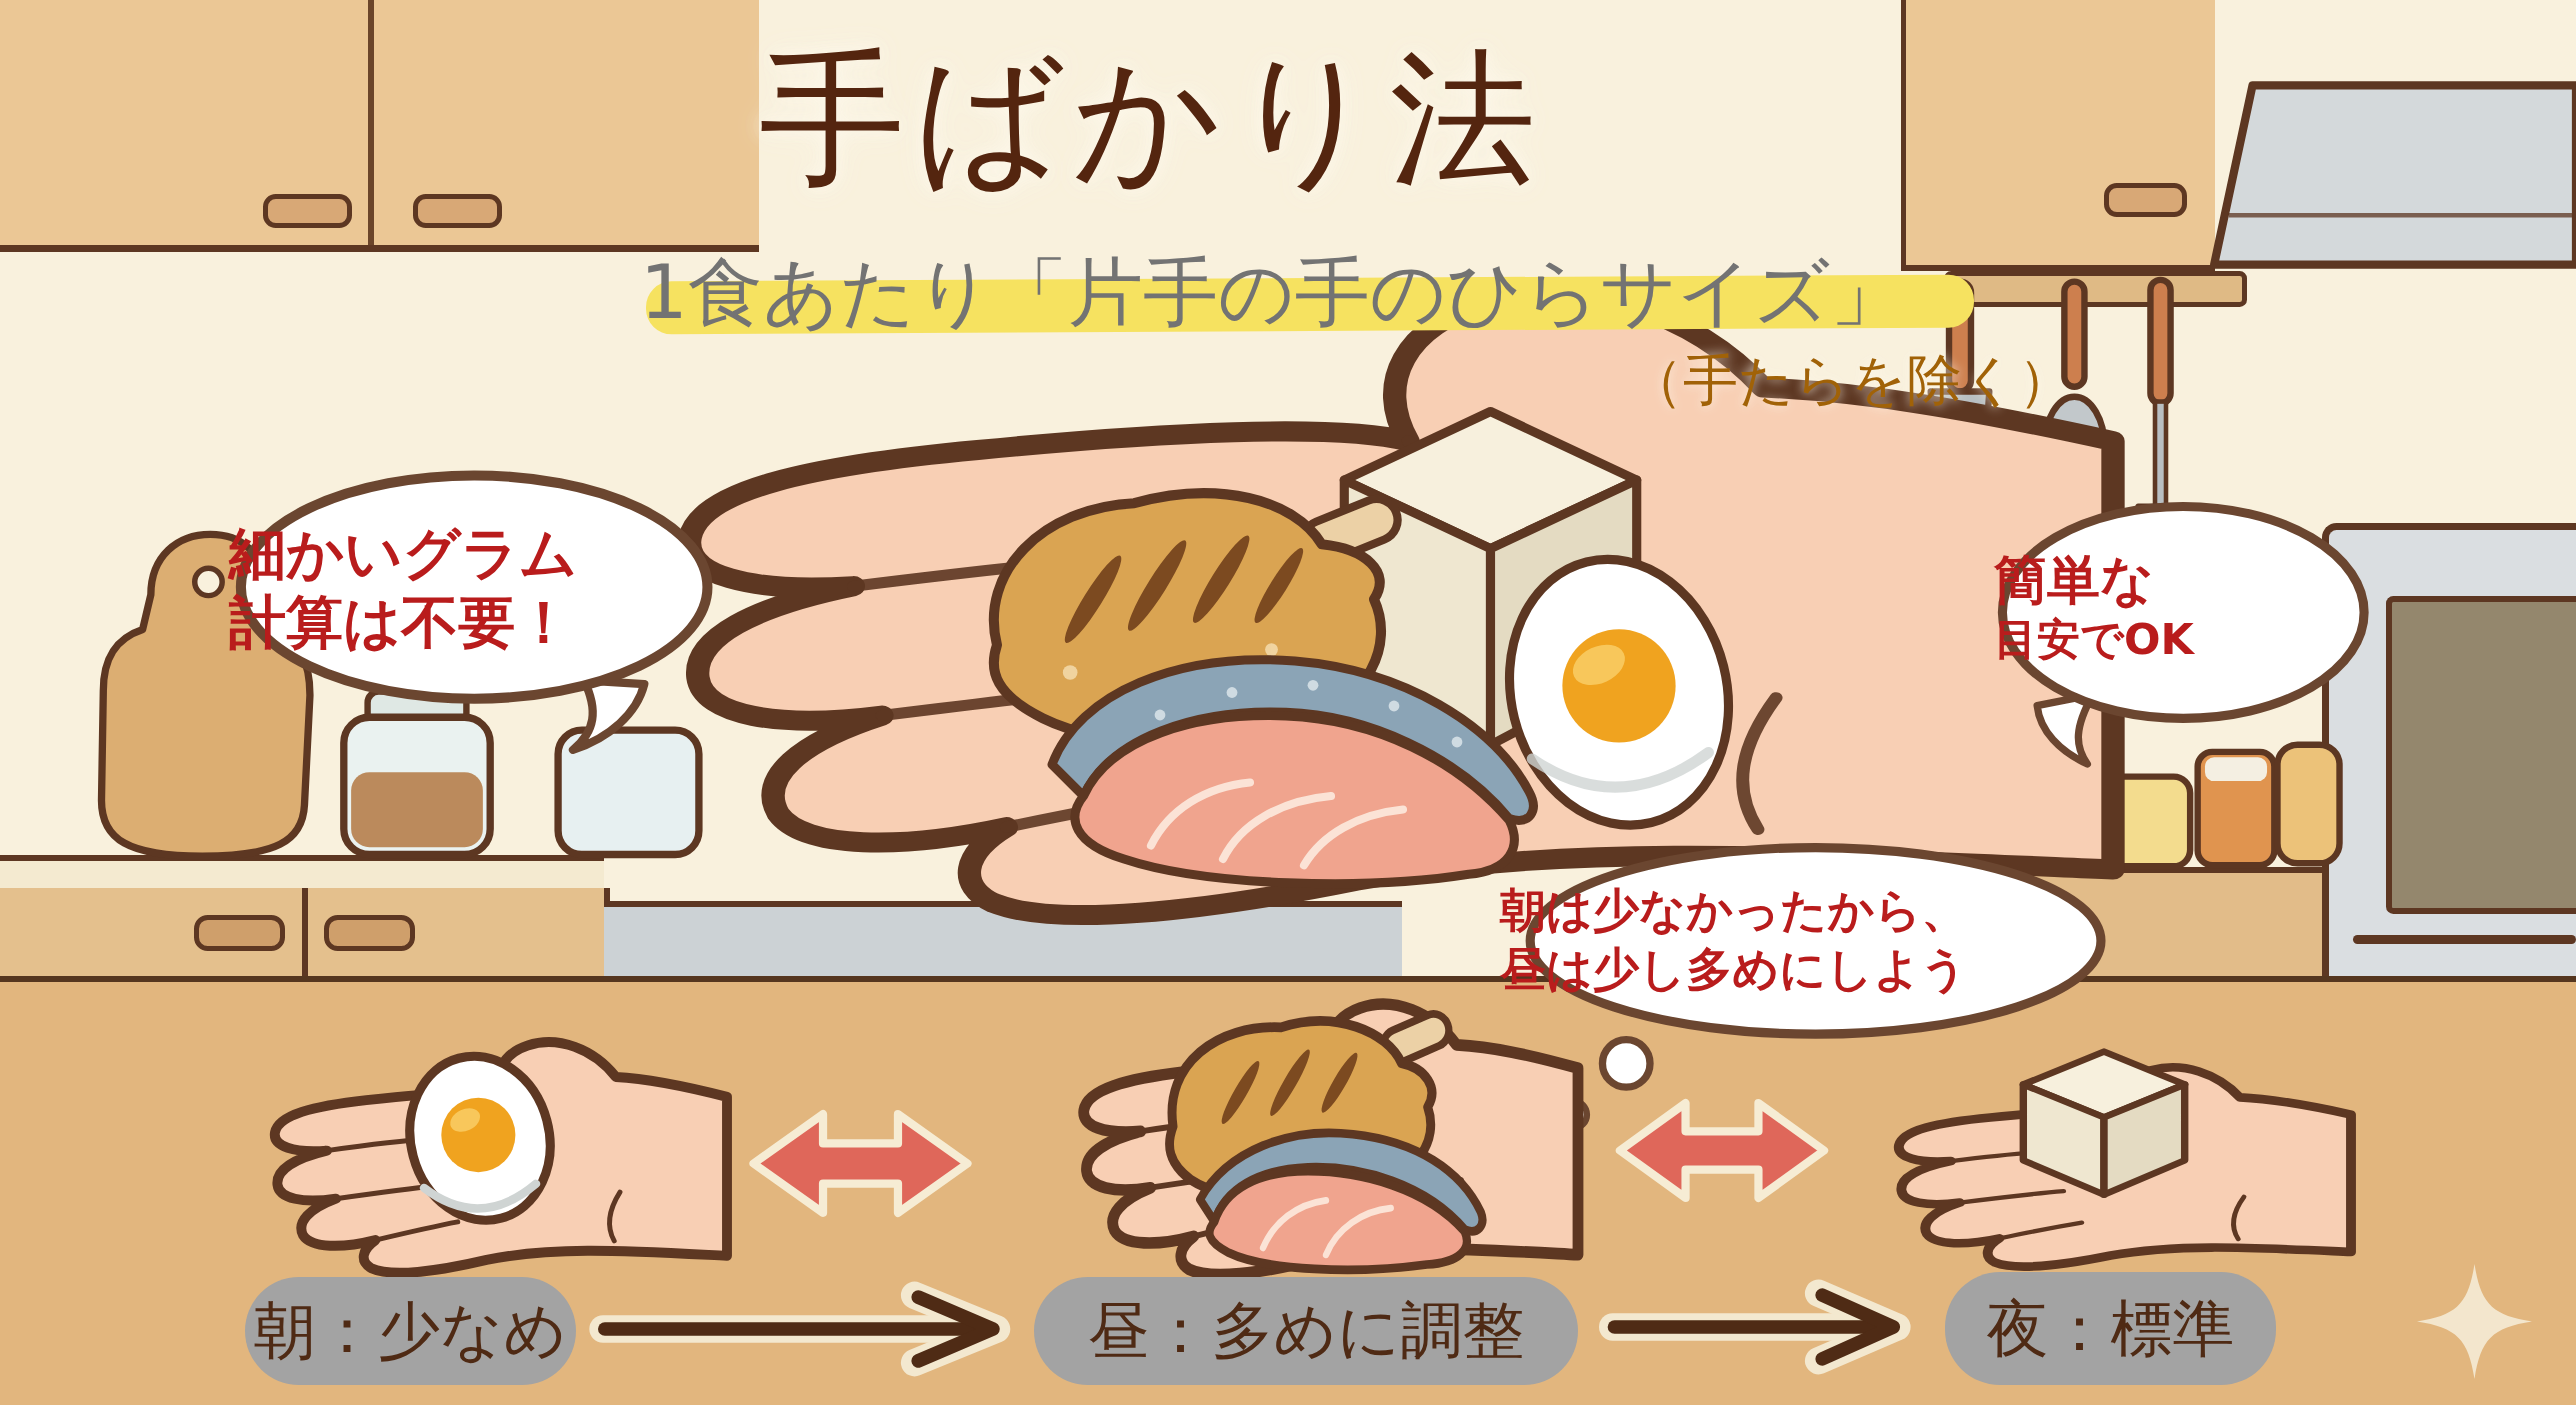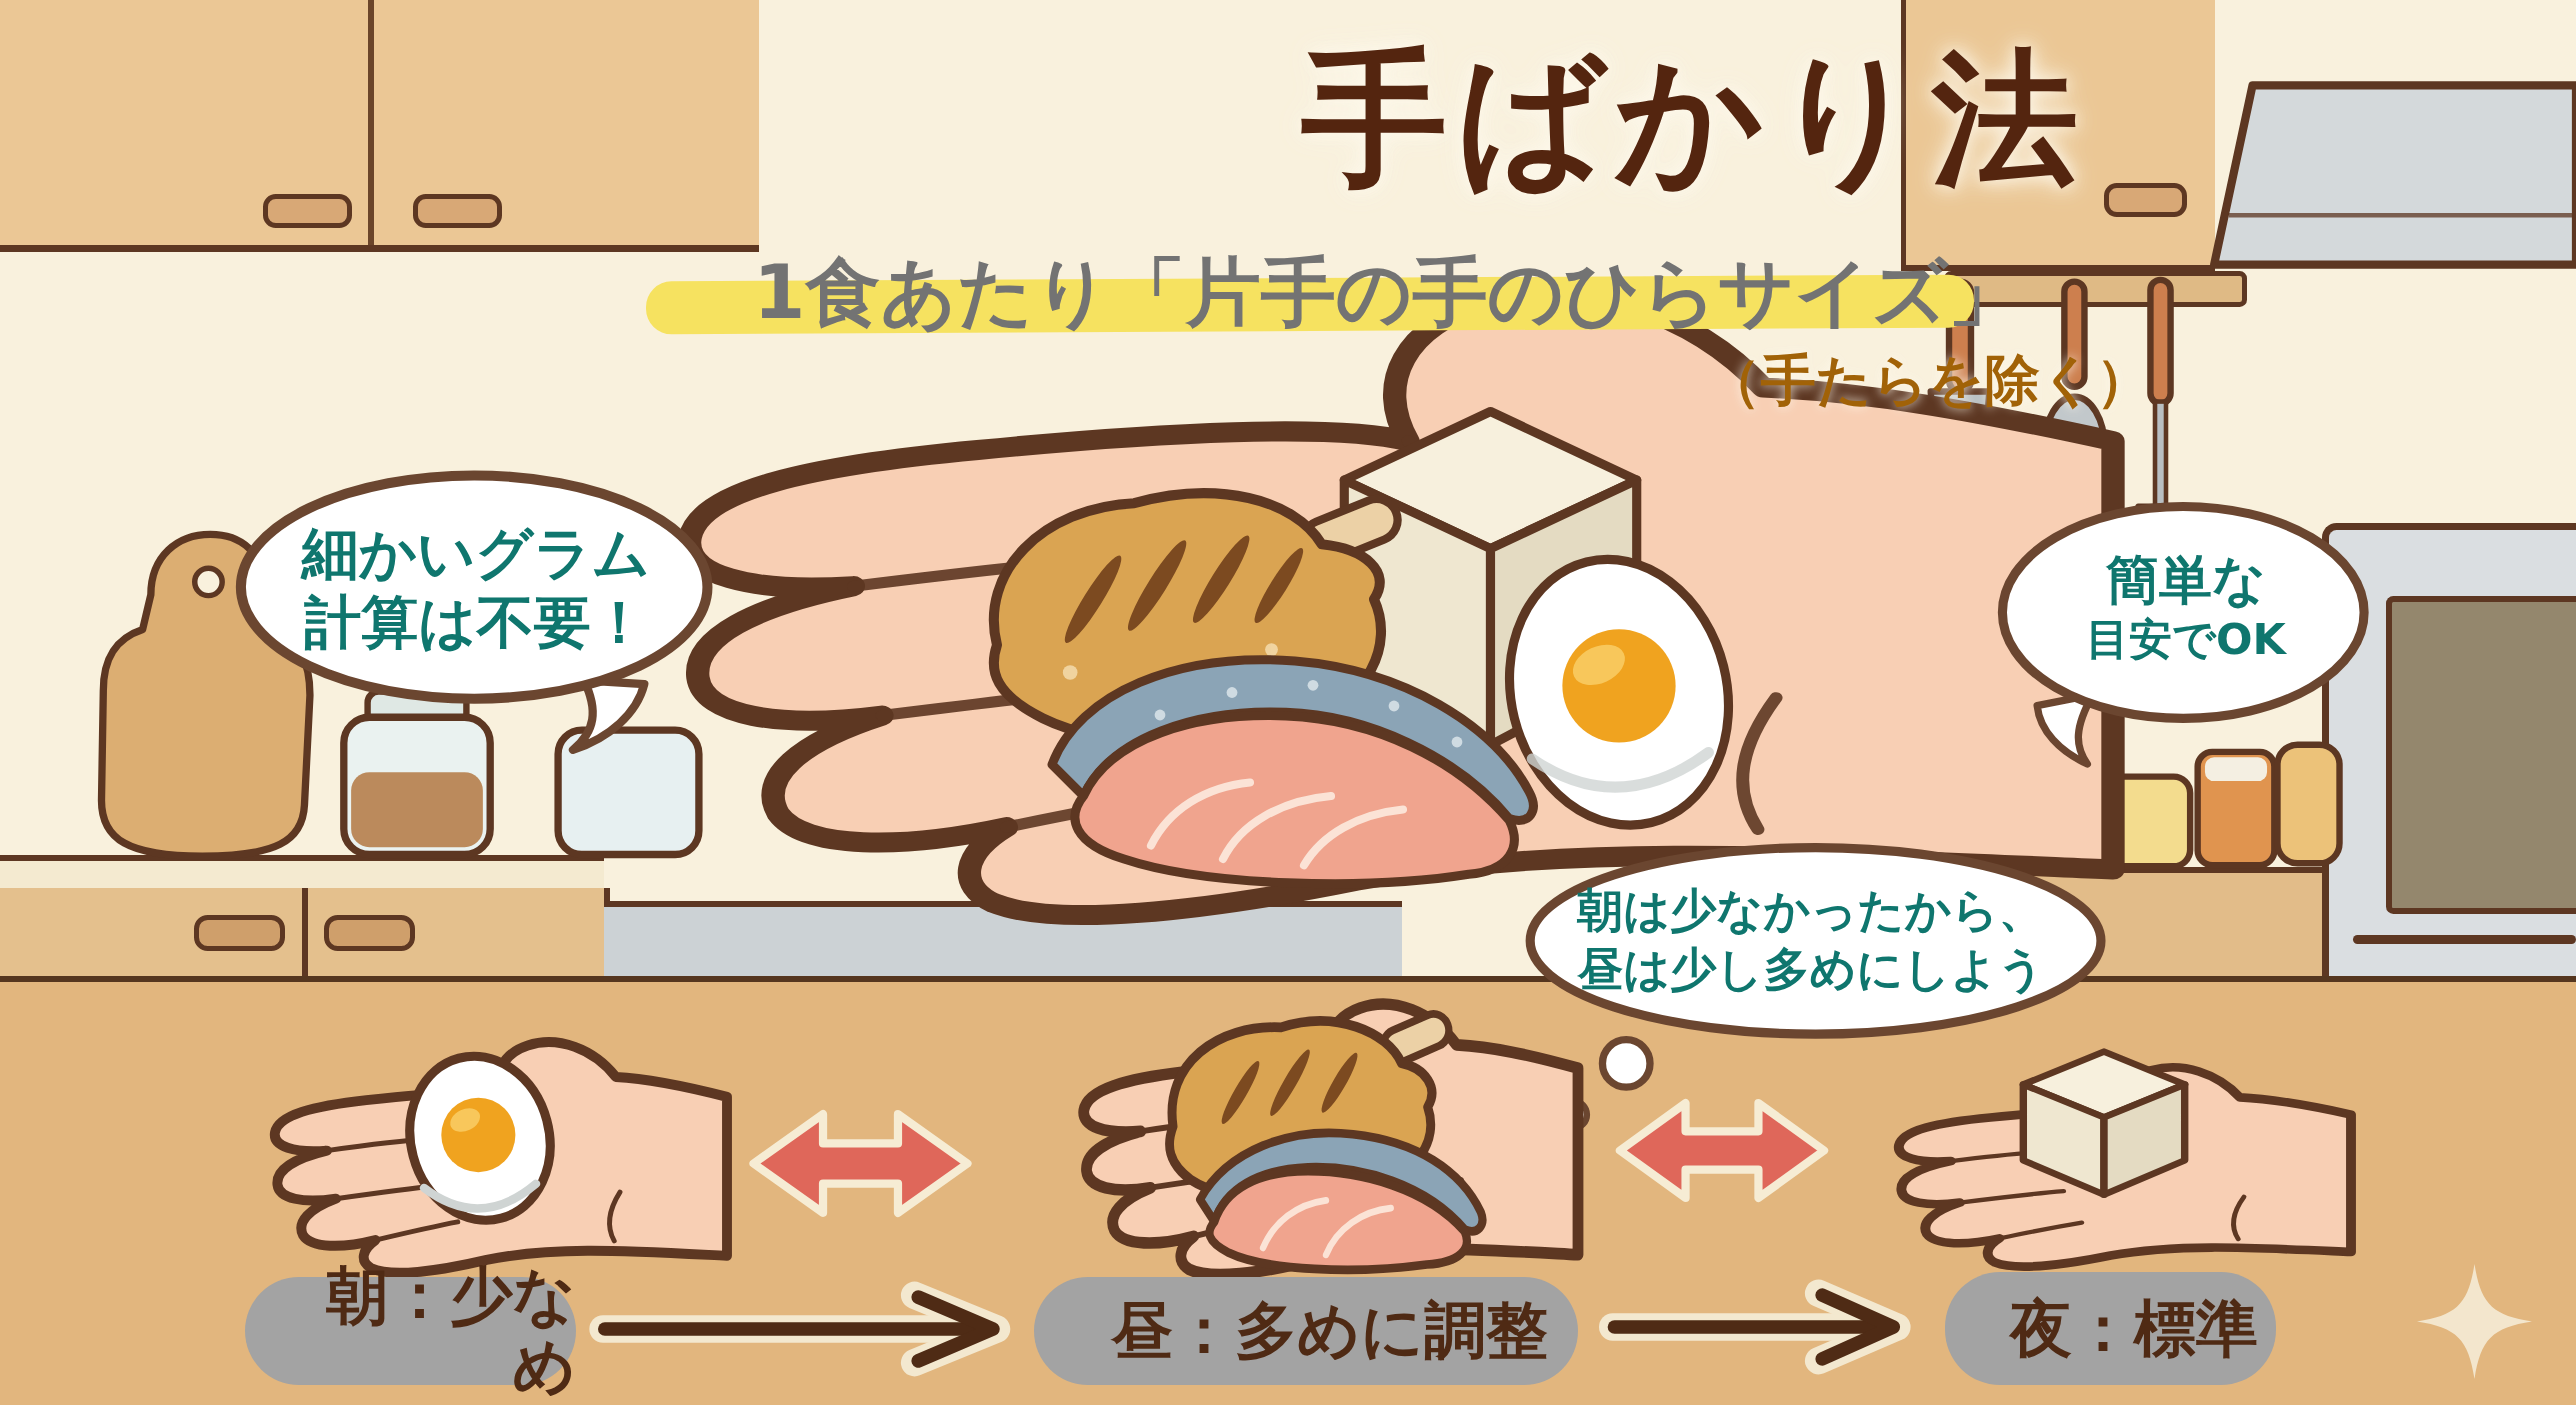--- a/index.html
+++ b/index.html
@@ -3,27 +3,27 @@
 <meta charset="utf-8">
 <style>
   html,body{margin:0;padding:0;}
   body{
     width:2576px;height:1405px;position:relative;overflow:hidden;
     background:#f9f1dd;
     font-family:"DejaVu Sans", sans-serif;
     -webkit-font-smoothing:antialiased;
   }
   .abs{position:absolute;}
-  .txt{color:#4f2a14;font-weight:700;text-align:right;line-height:1.15;padding-left:47px;}
+  .txt{color:#4f2a14;font-weight:400;text-align:left;line-height:1.15;}
   svg{display:block;overflow:visible;}
   .pill{
     background:#a3a3a3;border-radius:55px;
     display:flex;align-items:center;justify-content:center;
   }
-  .bubble-text{position:absolute;width:100%;text-align:center;color:#0f766e;font-weight:800;}
+  .bubble-text{position:absolute;width:100%;color:#b91c1c;font-weight:800;}
 </style>
 </head>
 <body>
 
 <div class="abs" style="left:0;top:0;width:759px;height:245px;background:#ebc795;border-bottom:7.3px solid #5d3722;"></div>
 <div class="abs" style="left:368px;top:0;width:5.5px;height:245px;background:#6b452a;"></div>
 <div class="abs" style="left:263px;top:194px;width:79px;height:24px;background:#d8a876;border:5.5px solid #5d3722;border-radius:12.8px;"></div>
 <div class="abs" style="left:413px;top:194px;width:79px;height:24px;background:#d8a876;border:5.5px solid #5d3722;border-radius:12.8px;"></div>
 
 <div class="abs" style="left:1901px;top:0;width:309px;height:265px;background:#ebc795;border-left:5.5px solid #5d3722;border-bottom:6.4px solid #5d3722;"></div>

